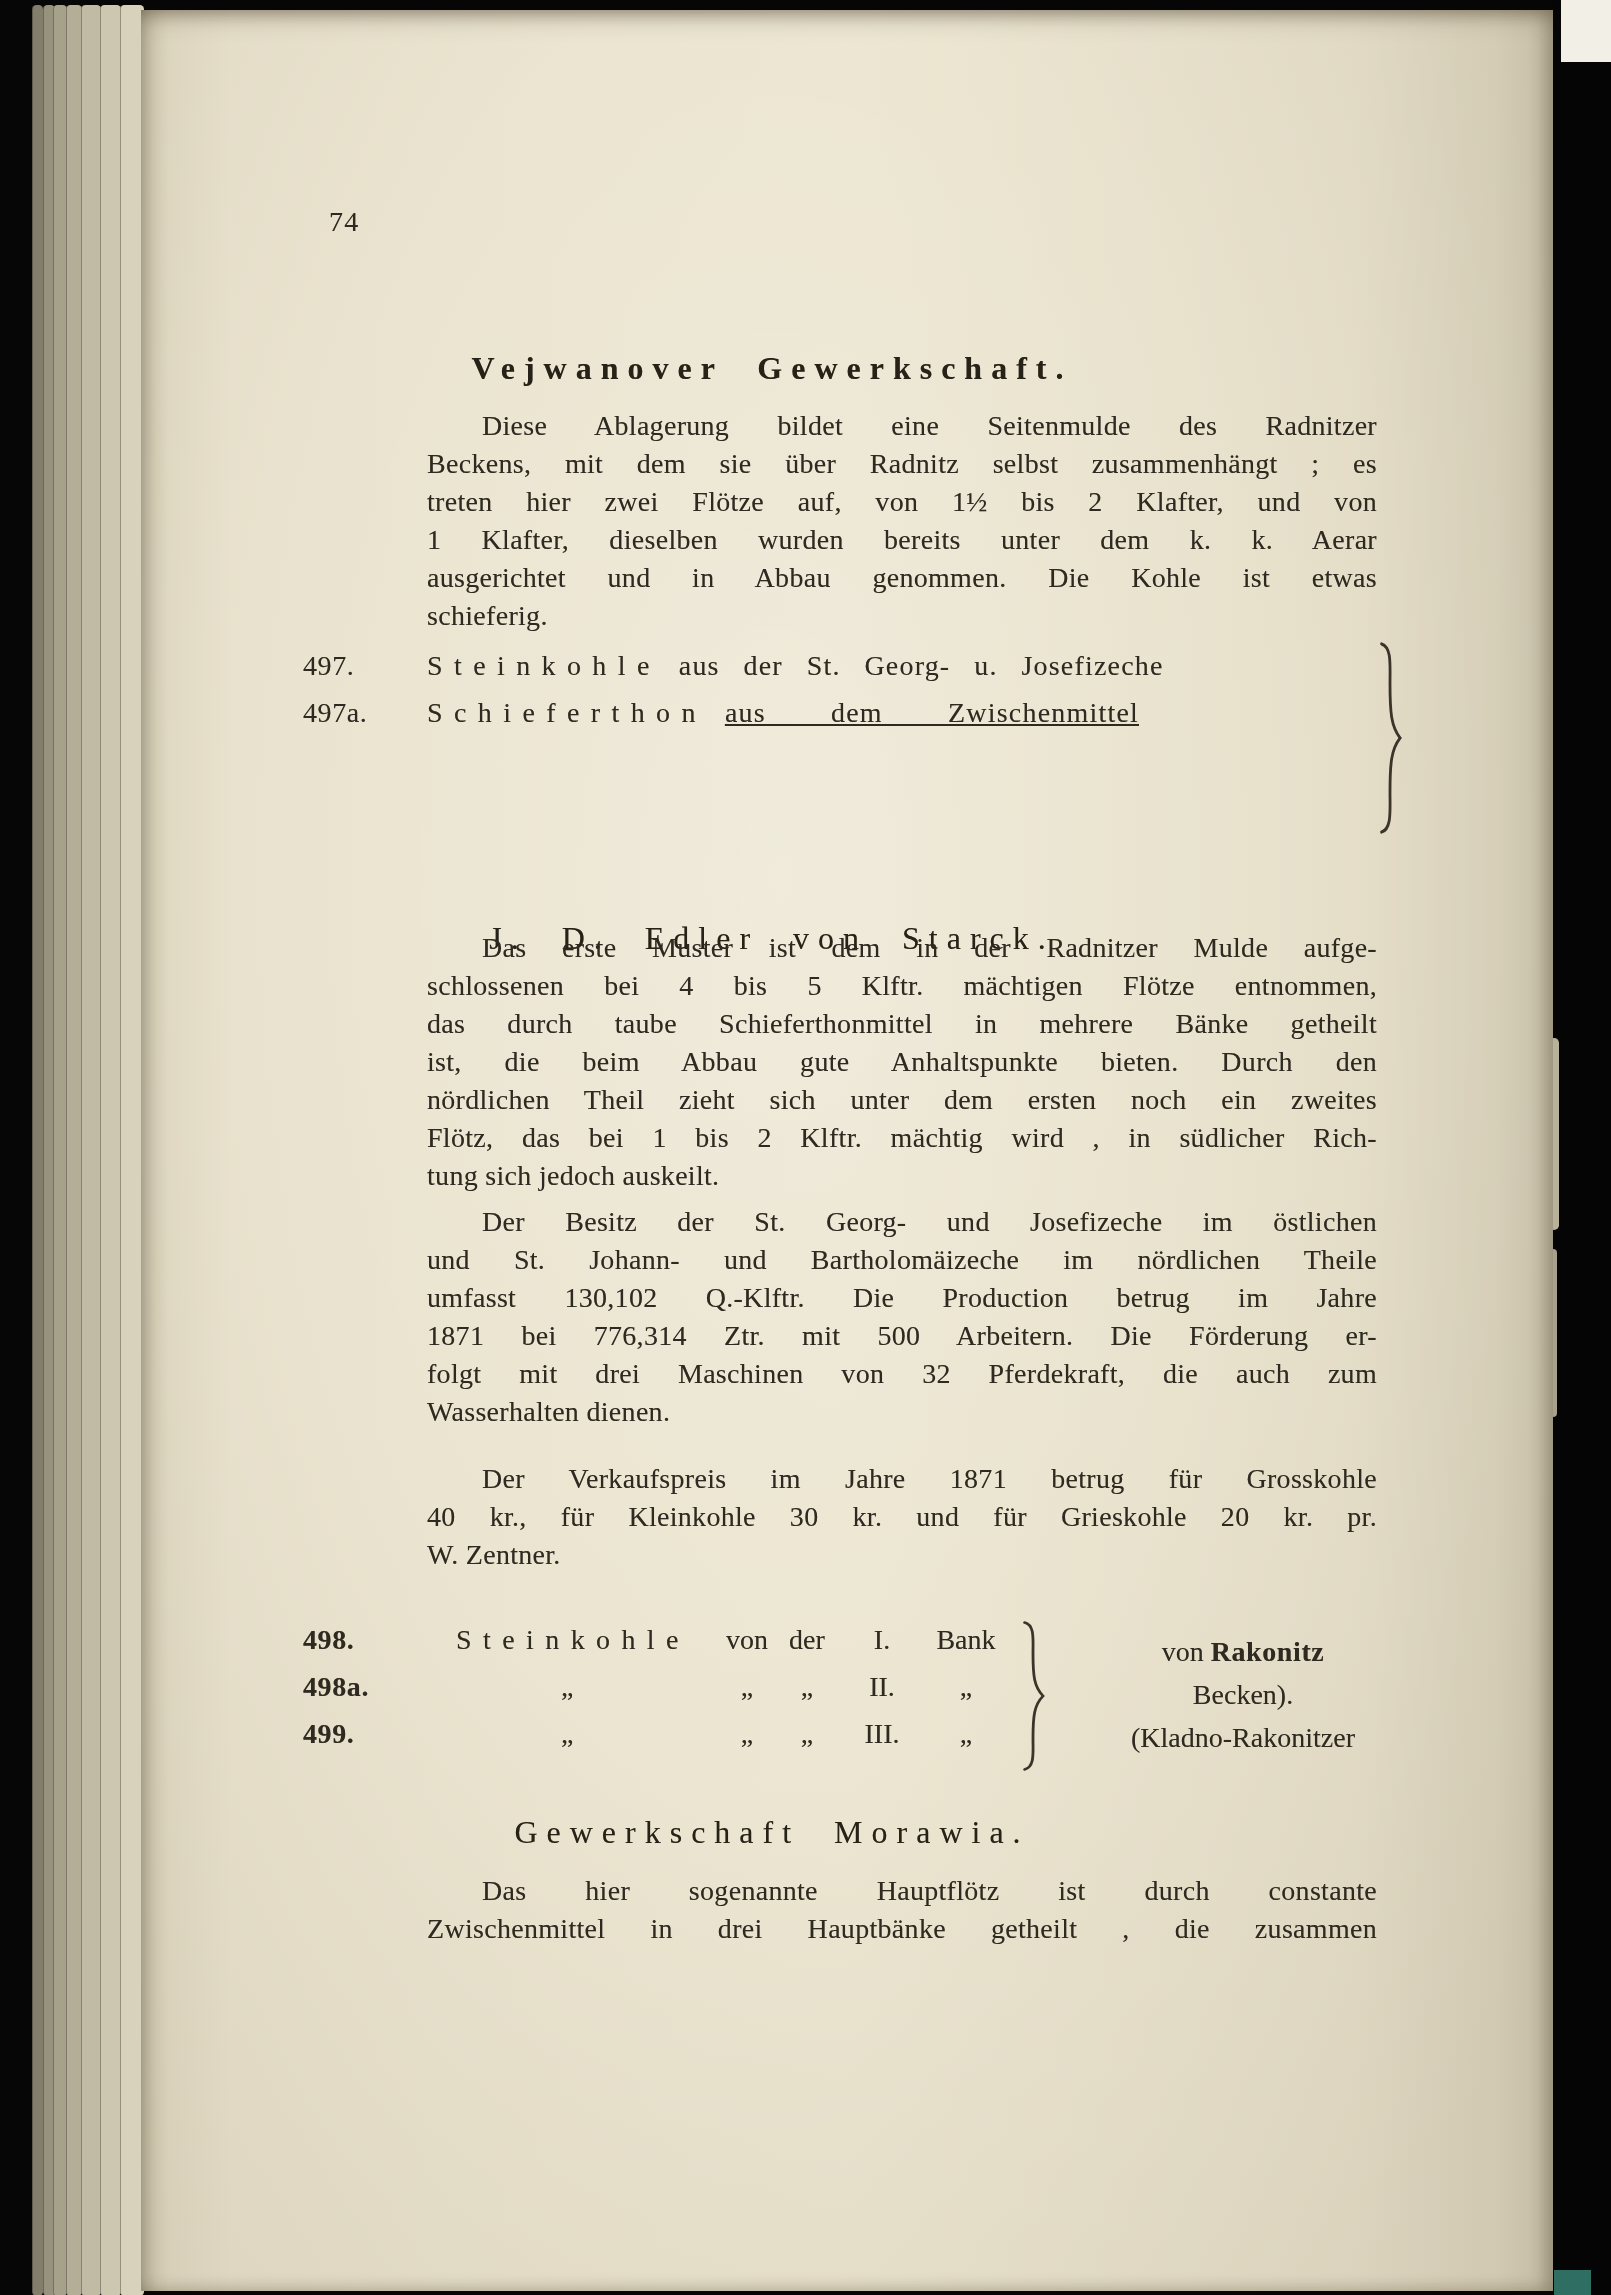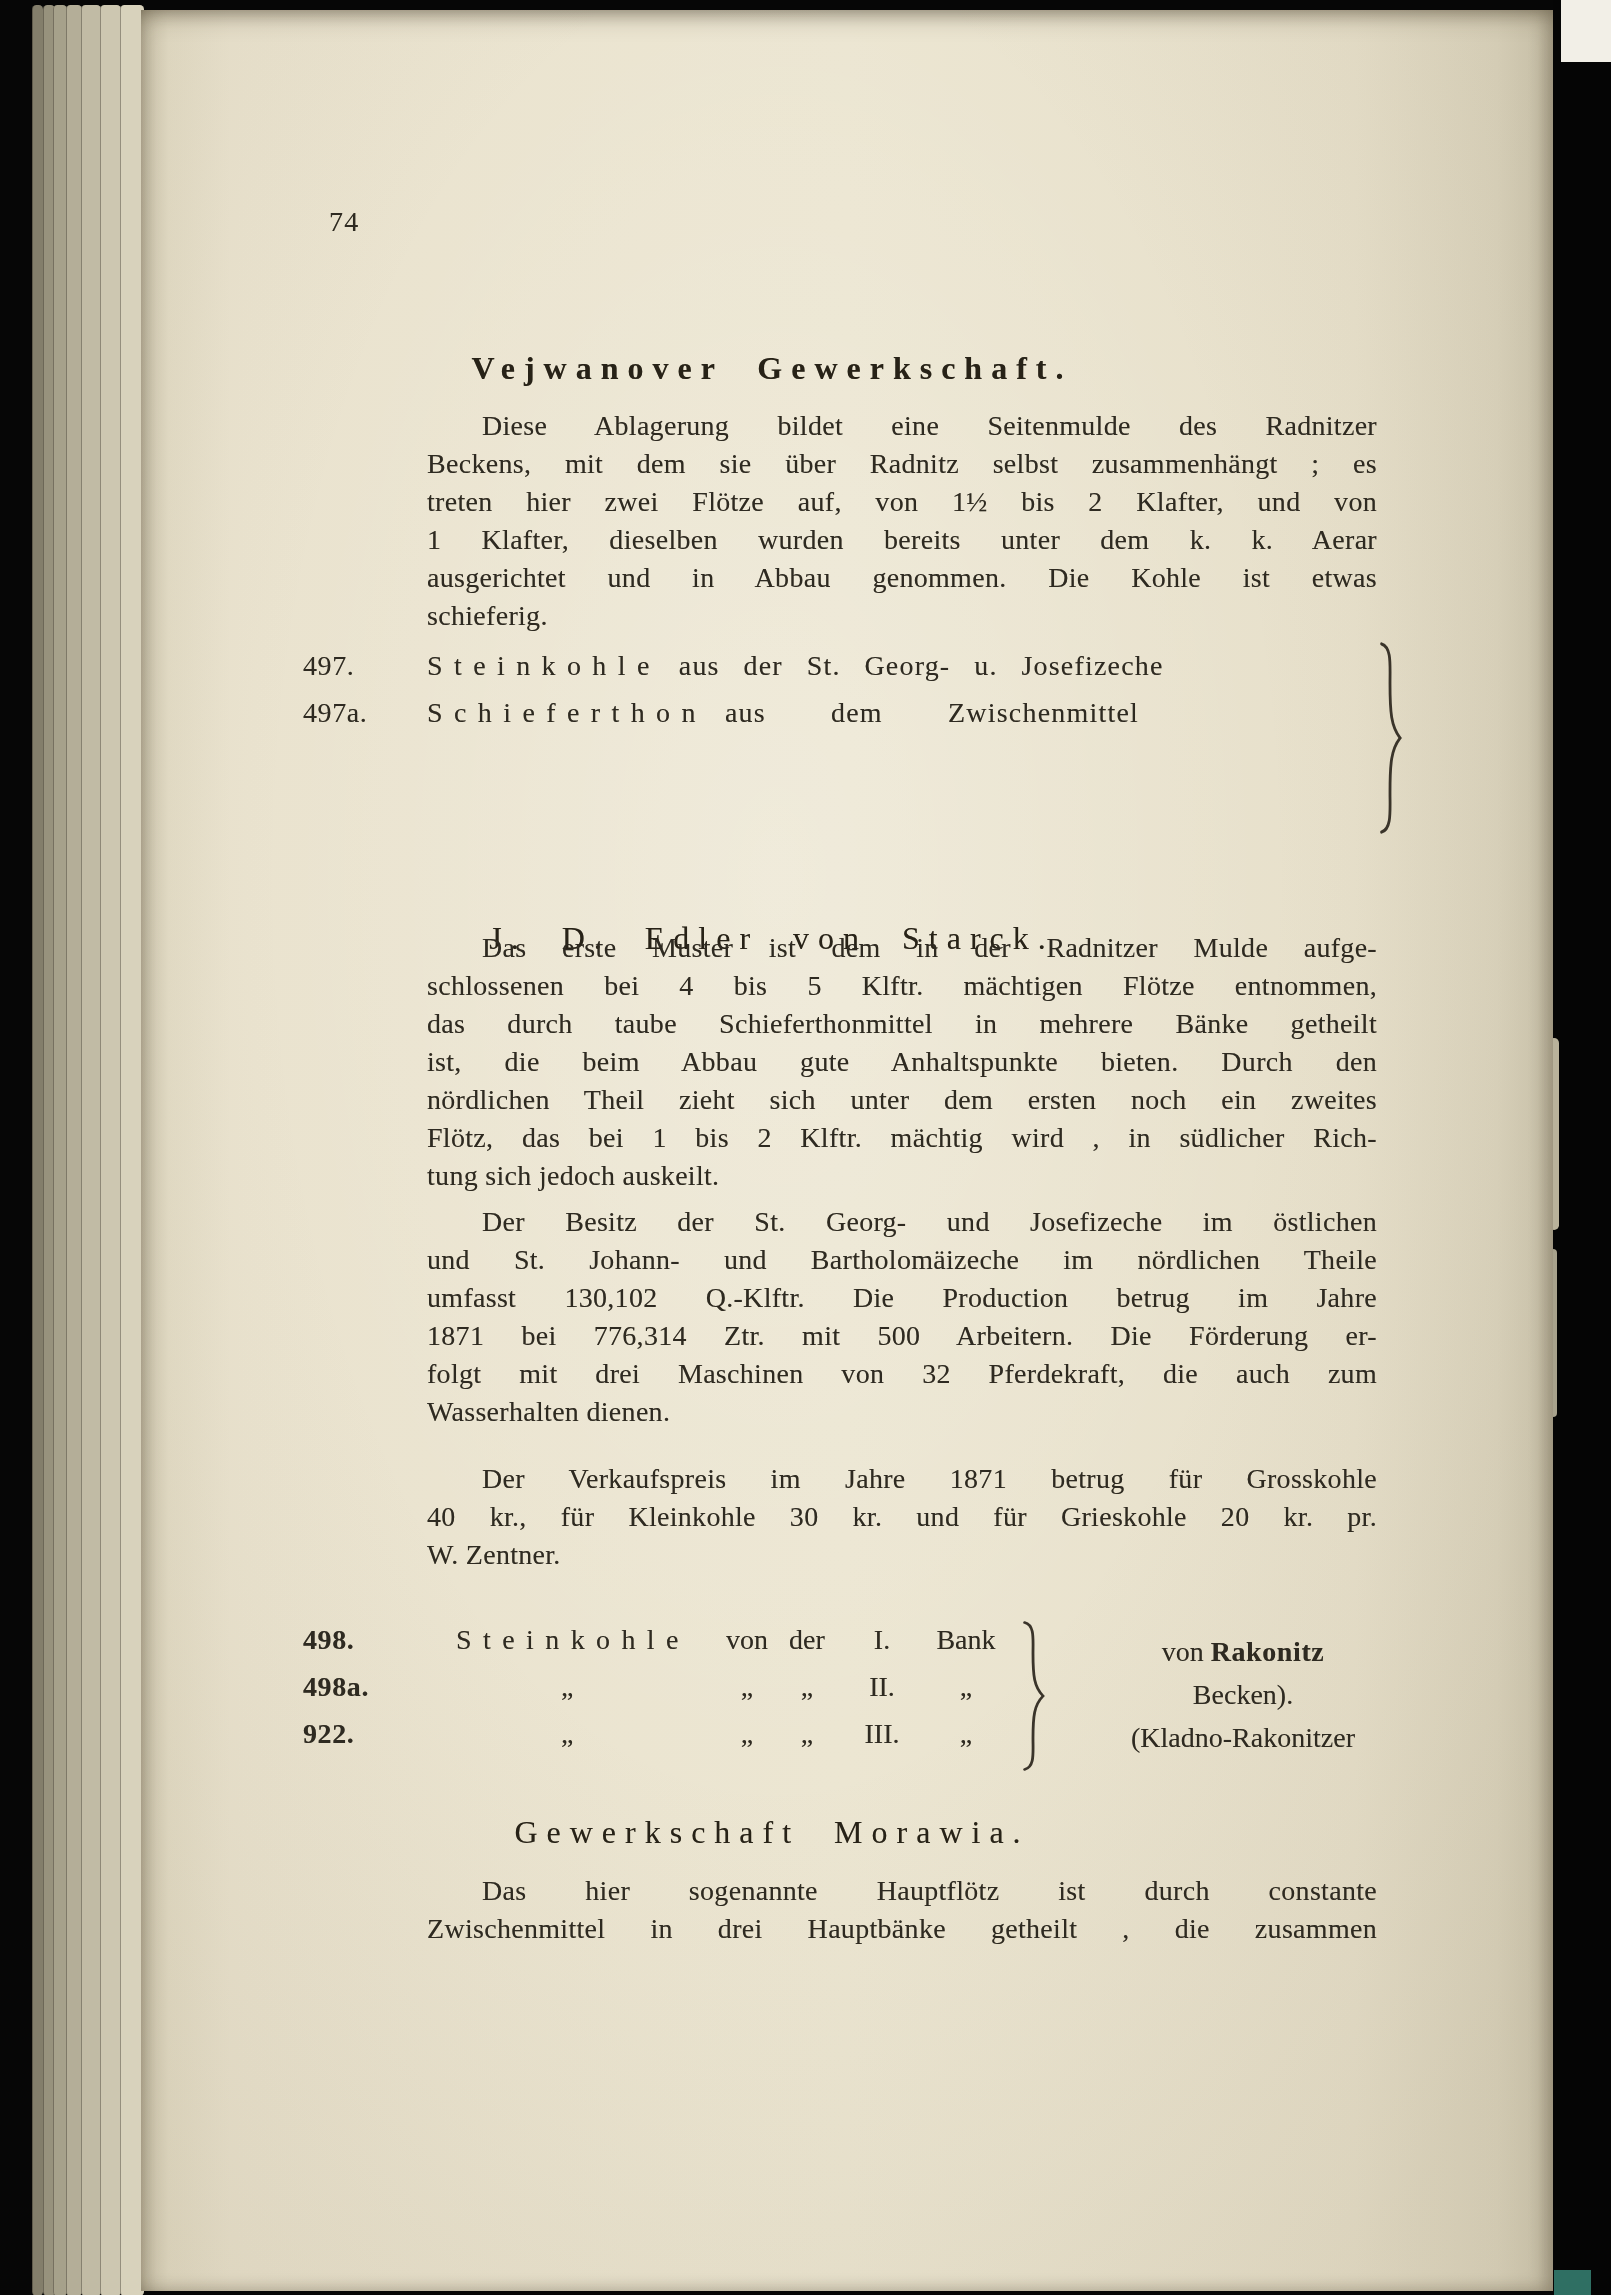--- a/index.html
+++ b/index.html
@@ -50,21 +50,21 @@
   .p4{top:1460px;}
   .p5{top:1872px;}
   .pbody{white-space:pre-line;text-align:justify;text-align-last:justify;text-indent:55px;}
   .plast{text-align:left;}
   
   .entries1{position:absolute;left:303px;top:650px;width:1075px;font-size:28px;}
   .e1row{height:47px;position:relative;white-space:nowrap;}
   .enum{display:inline-block;width:124px;font-weight:400;letter-spacing:0.6px;}
   .term{letter-spacing:11.4px;padding-right:18px;}
   .ws1{word-spacing:15.6px;letter-spacing:1.2px;}
-  .ws2{word-spacing:57px;letter-spacing:1.2px;}
+  .ws2{word-spacing:57px;letter-spacing:1.2px;text-decoration:underline;}
   .ws3{word-spacing:24px;letter-spacing:1.2px;}
   .controw{padding-left:124px;box-sizing:border-box;display:flex;align-items:baseline;}
   .leader{margin-left:20.4px;letter-spacing:28px;white-space:nowrap;overflow:hidden;flex:1;}
   .tail{position:absolute;right:14.4px;bottom:8.4px;}
   .bracewrap{position:absolute;}
   .b1{left:1376px;top:642px;}
   .b2{left:1019px;top:1621px;}
   .label1{position:absolute;left:1402px;top:676px;width:156px;text-align:center;font-size:28px;line-height:44px;}
   .label2{position:absolute;left:1069px;top:1630px;width:348px;text-align:center;font-size:28px;line-height:43px;}
   .bold{font-weight:700;letter-spacing:0.6px;}
@@ -166,21 +166,21 @@
     </div>
     <div class="e2row">
       <span class="c0">498a.</span>
       <span class="c1">„</span>
       <span class="c2">„</span>
       <span class="c3">„</span>
       <span class="c4">II.</span>
       <span class="c5">„</span>
     </div>
     <div class="e2row">
-      <span class="c0">922.</span>
+      <span class="c0">499.</span>
       <span class="c1">„</span>
       <span class="c2">„</span>
       <span class="c3">„</span>
       <span class="c4">III.</span>
       <span class="c5">„</span>
     </div>
   </div>
 
   <div class="bracewrap b2">
     <svg width="28" height="150" viewBox="0 0 50 300" preserveAspectRatio="none">

